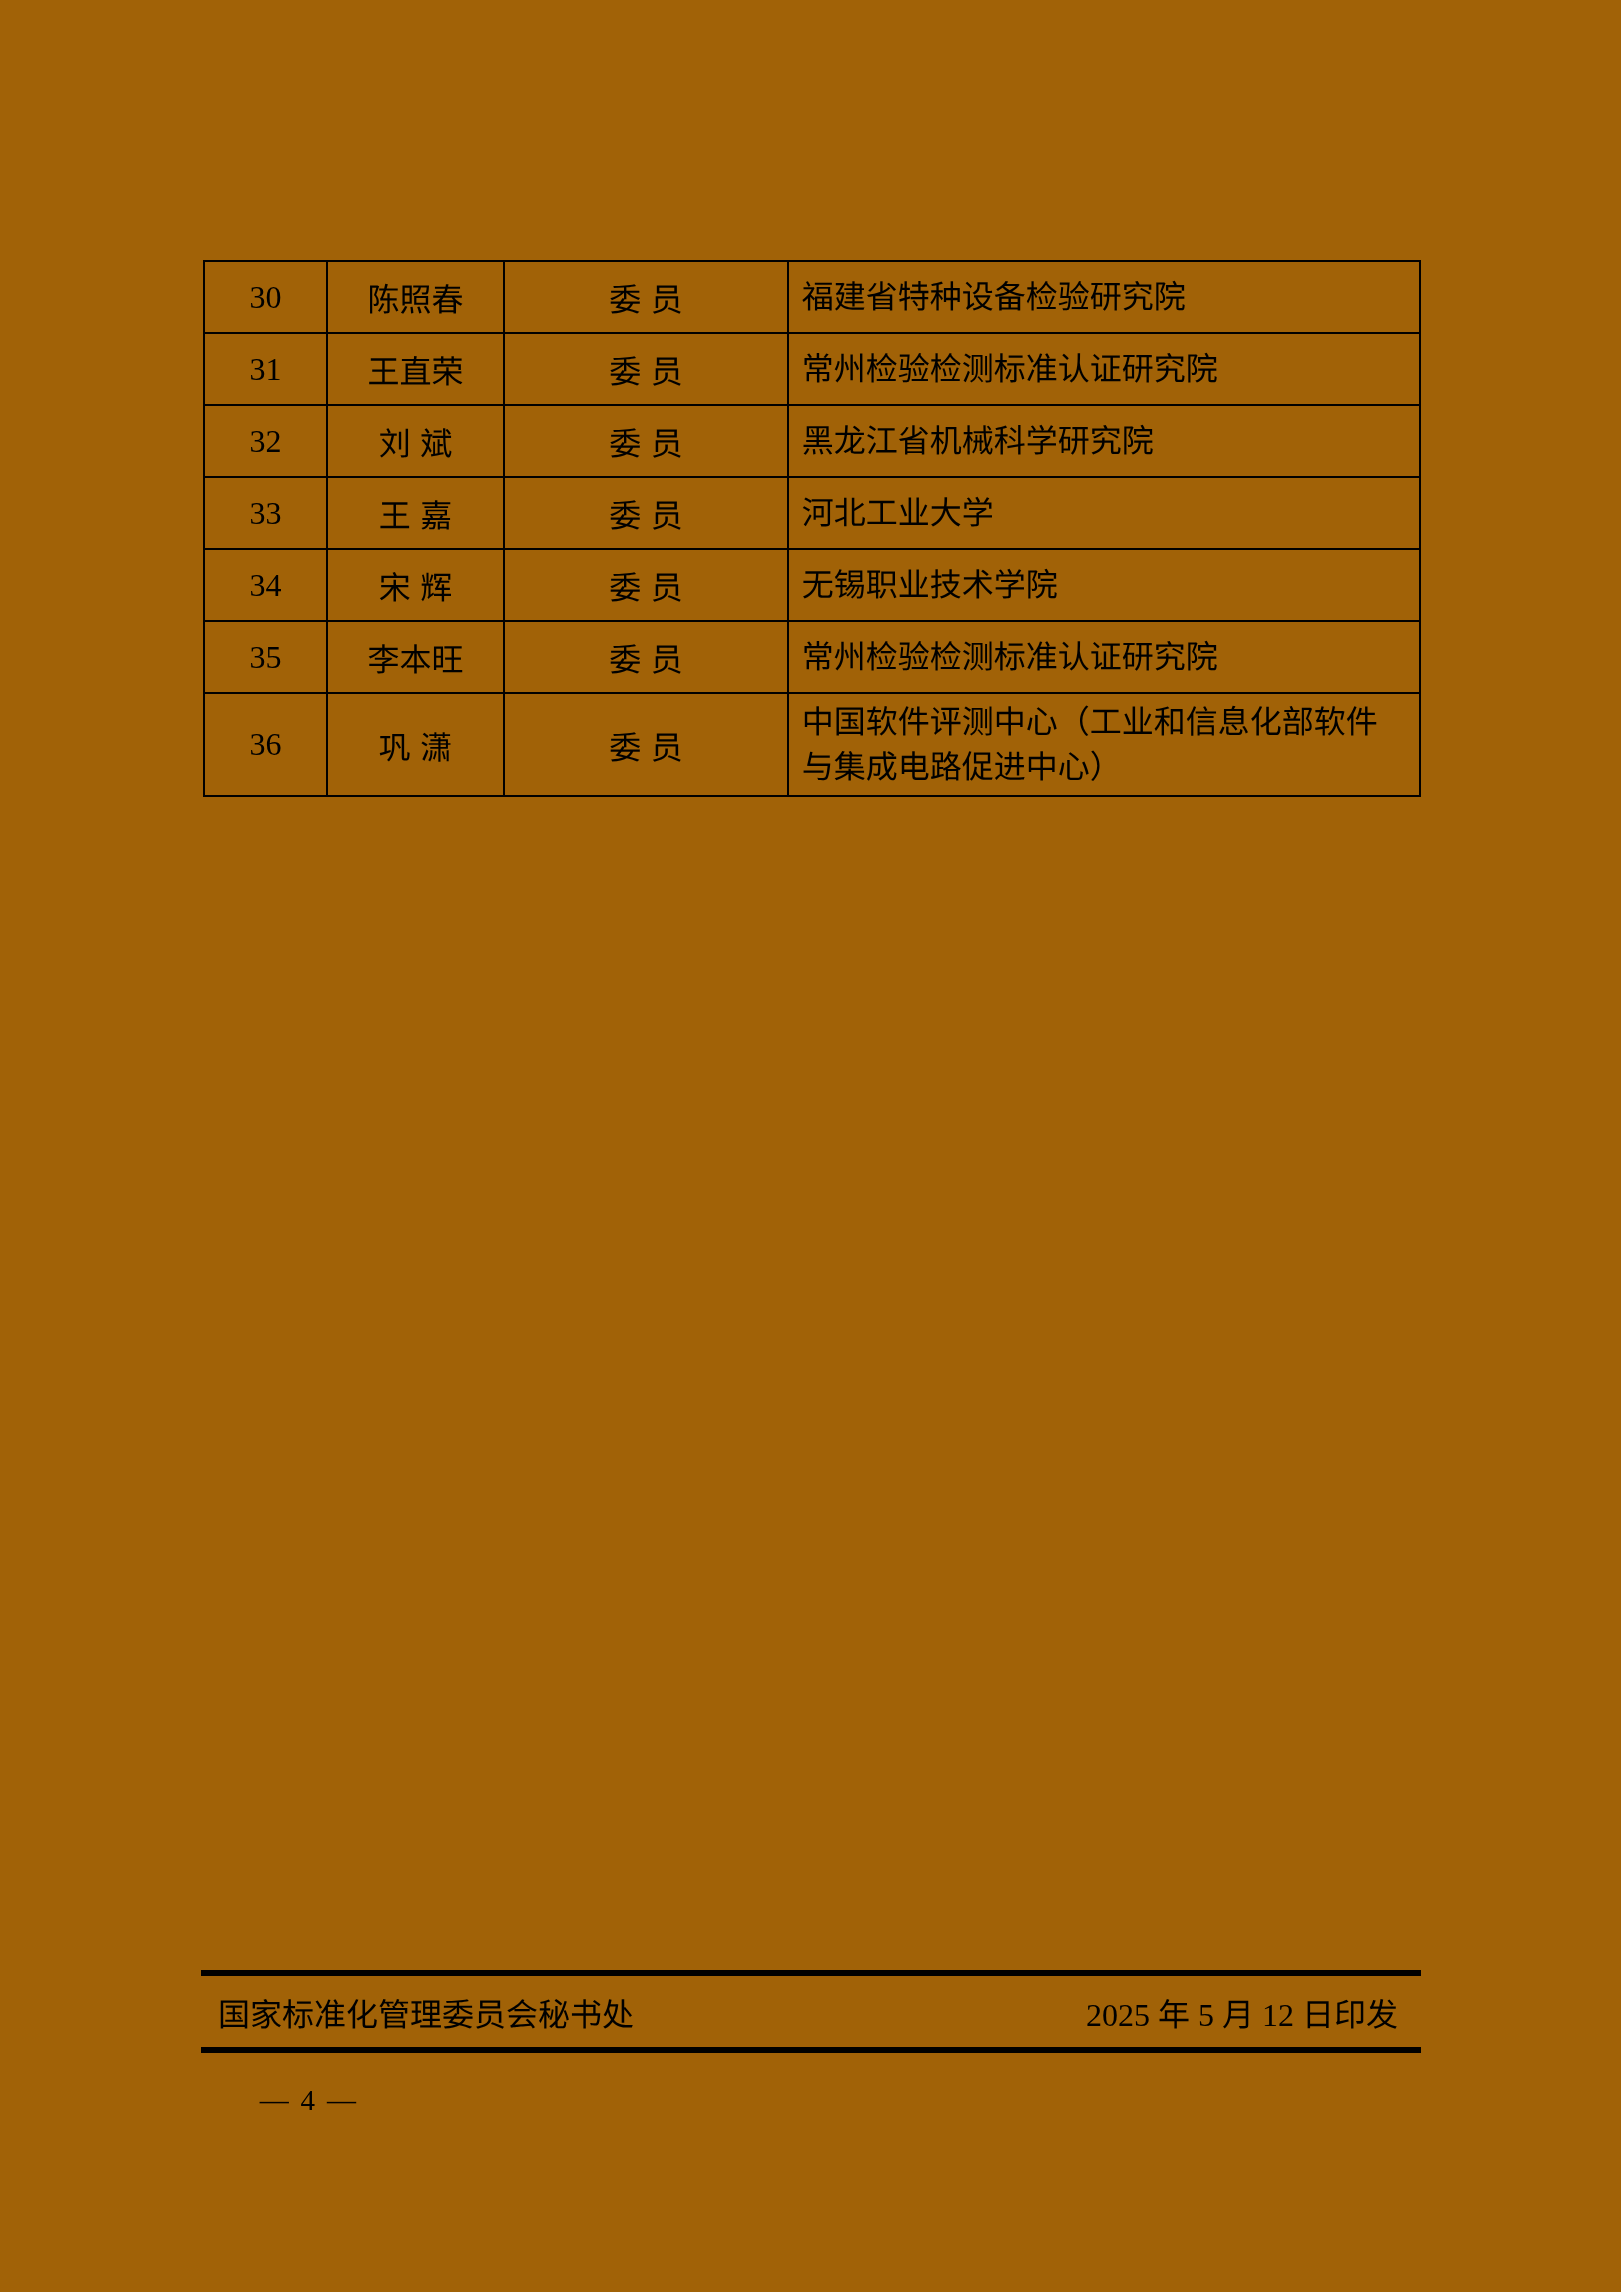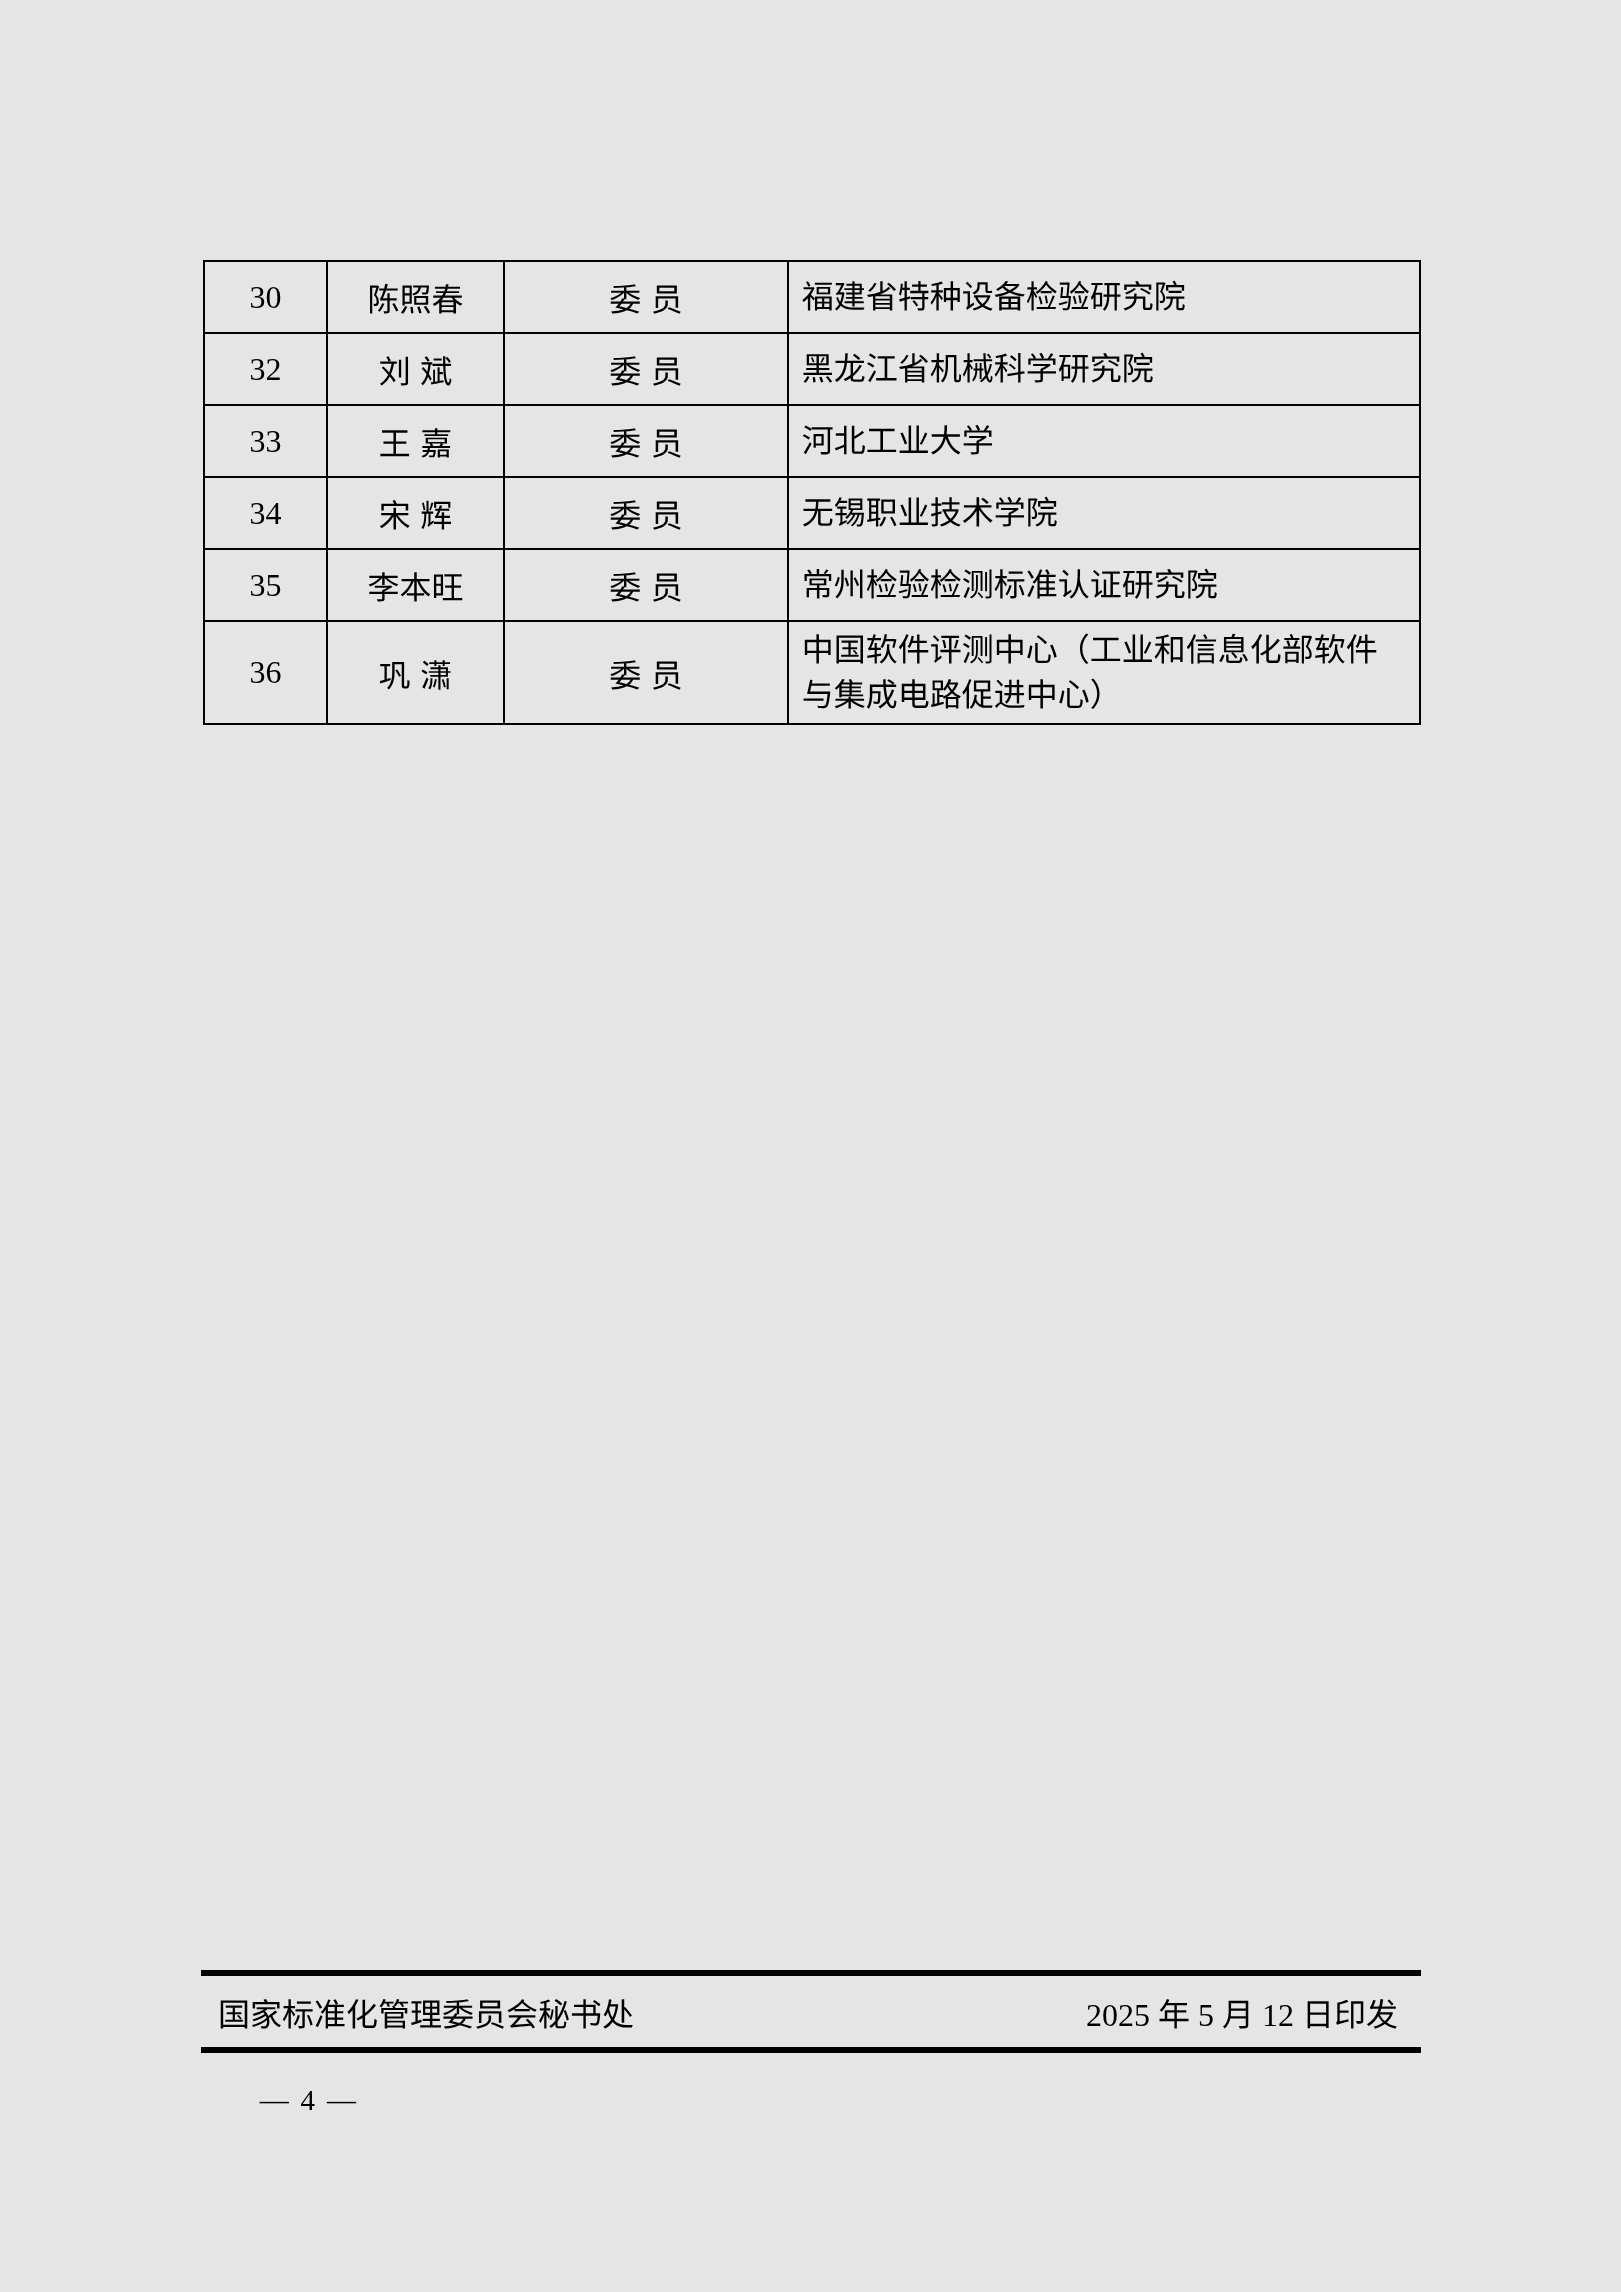--- a/index.html
+++ b/index.html
@@ -5,21 +5,21 @@
   * { margin:0; padding:0; box-sizing:border-box; }
   html,body { background:#ffffff; }
   body {
     font-family: "Liberation Serif", "DejaVu Serif", serif;
     color:#000000;
   }
   .page {
     position:relative;
     width:1621px;
     height:2293px;
-    background:#e5e5e5;
+    background:#a16207;
     overflow:hidden;
   }
   table.committee {
     position:absolute;
     left:203px;
     top:260px;
     width:1216px;
     border-collapse:collapse;
     table-layout:fixed;
     font-size:32px;
@@ -87,20 +87,26 @@
       <col style="width:632px">
     </colgroup>
     <tbody>
         <tr>
           <td class="c-num">30</td>
           <td class="c-name">陈照春</td>
           <td class="c-role spaced">委员</td>
           <td class="c-org">福建省特种设备检验研究院</td>
         </tr>
         <tr>
+          <td class="c-num">31</td>
+          <td class="c-name">王直荣</td>
+          <td class="c-role spaced">委员</td>
+          <td class="c-org">常州检验检测标准认证研究院</td>
+        </tr>
+        <tr>
           <td class="c-num">32</td>
           <td class="c-name spaced">刘斌</td>
           <td class="c-role spaced">委员</td>
           <td class="c-org">黑龙江省机械科学研究院</td>
         </tr>
         <tr>
           <td class="c-num">33</td>
           <td class="c-name spaced">王嘉</td>
           <td class="c-role spaced">委员</td>
           <td class="c-org">河北工业大学</td>

